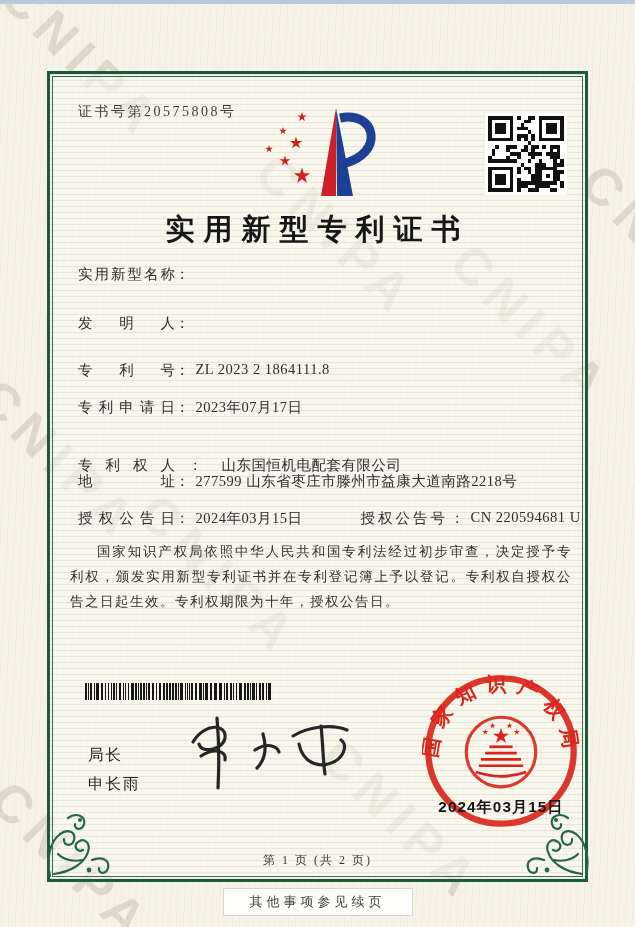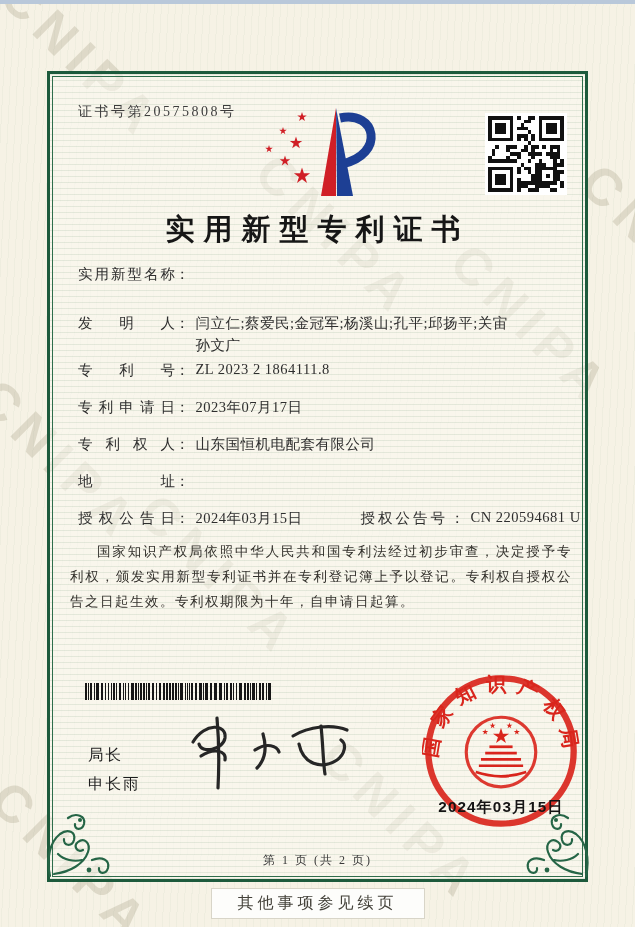--- a/index.html
+++ b/index.html
@@ -55,21 +55,21 @@
   .lbl {
     display:inline-block; width:97px; flex:none;
     text-align:justify; text-align-last:justify;
   }
   .colon { flex:none; margin-right:6px; }
   .val { white-space:pre-line; letter-spacing:0.5px; }
   .row-name    { top:265px; }
   .row-inv     { top:312px; line-height:1.55; }
   .row-patno   { top:361px; }
   .row-filing  { top:398px; }
-  .row-owner   { top:435px; }
+  .row-owner   { top:456px;gap:13px; }
   .row-addr    { top:472px; }
   .row-grant   { top:509px; }
   .grant-no-pair { margin-left:58px; display:flex;justify-content:space-between; }
   .grant-no-pair .lbl2 { letter-spacing:3px; margin-right:2px; }
 
   
   .para {
     position:absolute; left:70px; width:502px; z-index:2;
     font-size:13.5px; line-height:1.85; color:#33312c;
     text-indent:2em; text-align:justify; letter-spacing:1.5px;
@@ -91,21 +91,21 @@
   
   .seal { position:absolute; left:422px; top:672px; z-index:3; }
 
   .page-num {
     position:absolute; left:0; top:852px; width:100%; text-align:center; z-index:2;
     font-size:12px; color:#3a3a3a; letter-spacing:2px;
   }
   .footer-note {
     position:absolute; left:50%; transform:translateX(-50%); top:888px; z-index:2;
     background:#fdfdfb; border:1px solid #d8d5c8; padding:4px 26px;
-    font-size:16px; color:#44423a; letter-spacing:4px; white-space:nowrap;
+    font-size:13px; color:#44423a; letter-spacing:4px; white-space:nowrap;
   }
 </style>
 </head>
 <body>
 
 <div class="page">
   <div class="scan-strip"></div>
 
   <span class="wm" style="left:-20px; top:28px;">CNIPA</span>
   <span class="wm" style="left:235px; top:205px;">CNIPA</span>
@@ -301,54 +301,53 @@
 
   <div class="title">实用新型专利证书</div>
 
   <div class="row row-name">
     <span class="lbl">实用新型名称</span>
       <span class="colon">：</span>
   </div>
   <div class="row row-inv">
     <span class="lbl">发明人</span>
       <span class="colon">：</span>
-      <span class="val">闫立仁;蔡爱民;金冠军;杨溪山;孔平;邱扬平;关宙
-孙文广</span>
   </div>
   <div class="row row-patno">
     <span class="lbl">专利号</span>
       <span class="colon">：</span>
       <span class="val">ZL 2023 2 1864111.8</span>
   </div>
   <div class="row row-filing">
     <span class="lbl">专利申请日</span>
       <span class="colon">：</span>
       <span class="val">2023年07月17日</span>
   </div>
   <div class="row row-owner">
     <span class="lbl">专利权人</span>
       <span class="colon">：</span>
       <span class="val">山东国恒机电配套有限公司</span>
   </div>
   <div class="row row-addr">
     <span class="lbl">地址</span>
       <span class="colon">：</span>
+      <span class="val">277599 山东省枣庄市滕州市益康大道南路2218号</span>
   </div>
   <div class="row row-grant">
     <span class="lbl">授权公告日</span>
       <span class="colon">：</span>
       <span class="val">2024年03月15日</span>
     <span class="grant-no-pair">
       <span class="lbl2">授权公告号</span>
         <span class="colon">：</span>
         <span class="val">CN 220594681 U</span>
     </span>
   </div>
 
-  <p class="para para1">国家知识产权局依照中华人民共和国专利法经过初步审查，决定授予专利权，颁发实用新型专利证书并在专利登记簿上予以登记。专利权自授权公告之日起生效。专利权期限为十年，自申请日起算。</p>
+  <p class="para para1">国家知识产权局依照中华人民共和国专利法经过初步审查，决定授予专利权，颁发实用新型专利证书并在专利登记簿上予以登记。专利权自授权公告之日起生效。专利权期限为十年，授权公告日。</p>
 
   <svg class="barcode" id="barcode" width="186" height="17" viewBox="0 0 186 17" shape-rendering="crispEdges">
       <rect x="0" y="0" width="2" height="17" fill="#161616"></rect>
       <rect x="3" y="0" width="1" height="17" fill="#161616"></rect>
       <rect x="5" y="0" width="2" height="17" fill="#161616"></rect>
       <rect x="9" y="0" width="1" height="17" fill="#161616"></rect>
       <rect x="11" y="0" width="3" height="17" fill="#161616"></rect>
       <rect x="16" y="0" width="2" height="17" fill="#161616"></rect>
       <rect x="20" y="0" width="1" height="17" fill="#161616"></rect>
       <rect x="23" y="0" width="1" height="17" fill="#161616"></rect>

